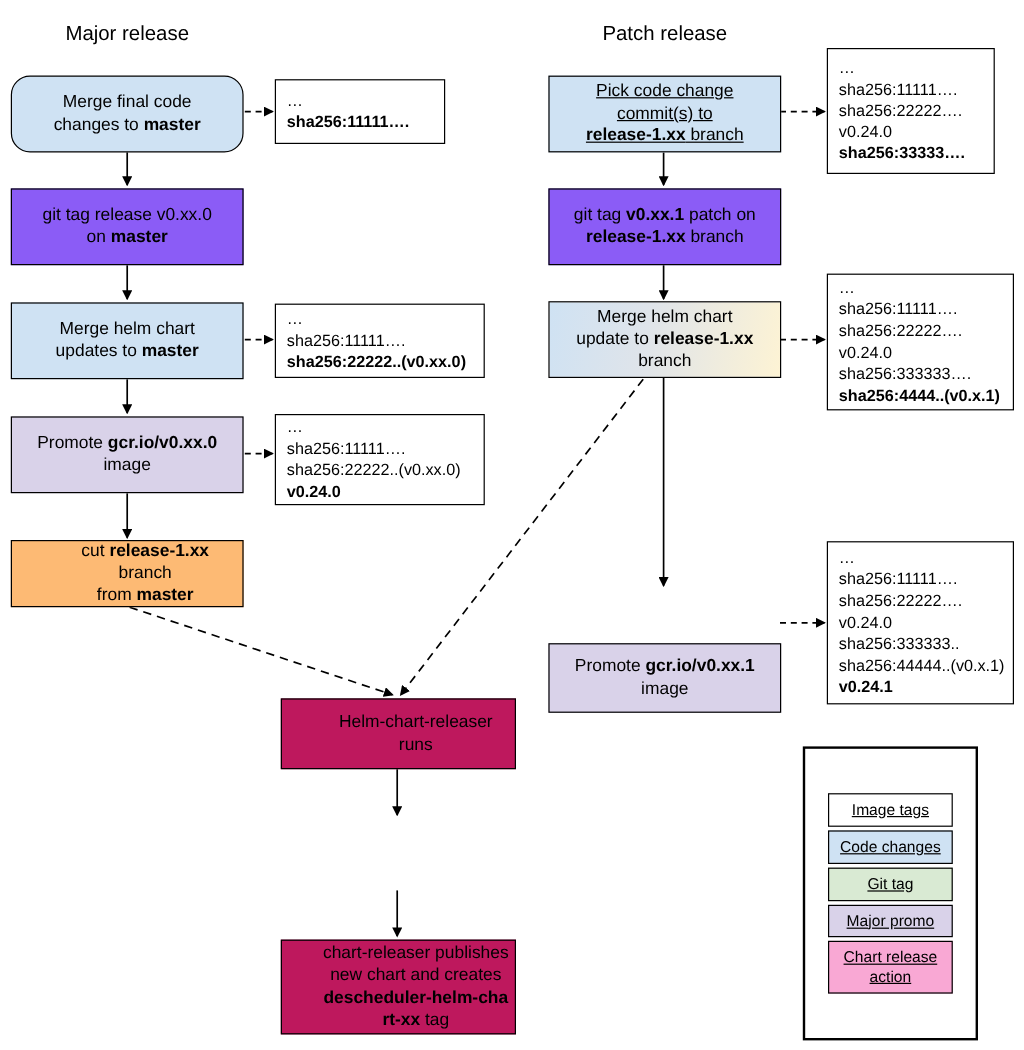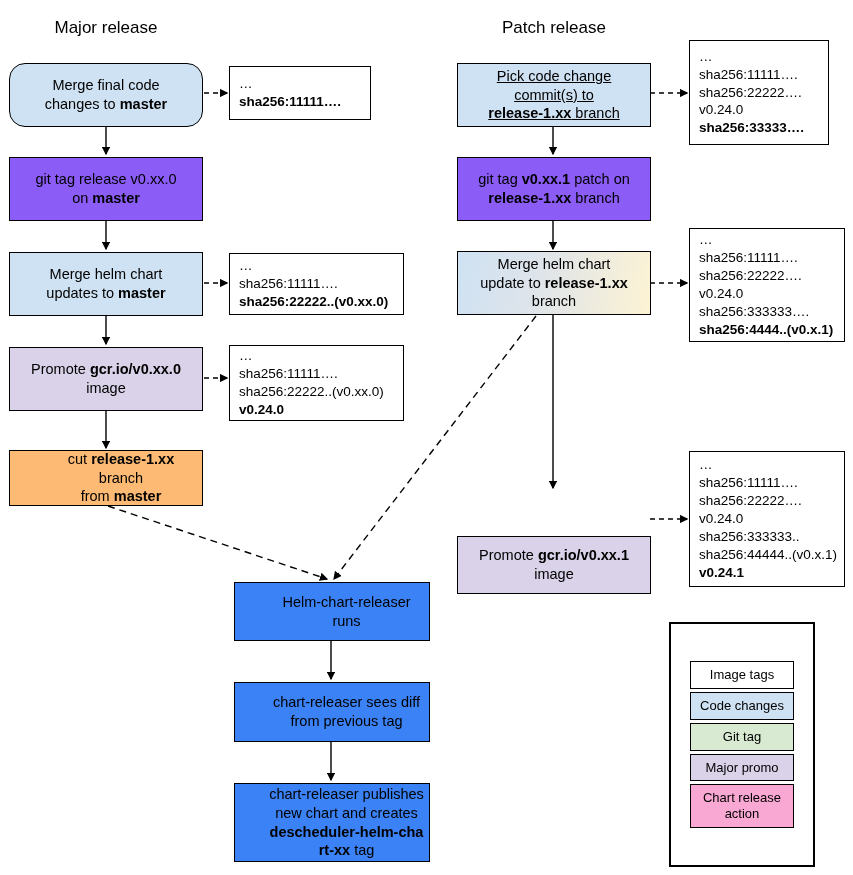--- a/index.html
+++ b/index.html
@@ -46,21 +46,21 @@
     line-height: 1.30;
     padding: 2px 5px;
     color: #000000;
   }
   .node .txt { display: block; width: 100%; }
   .node b { font-weight: bold; }
   .c-code   { background: #cfe2f3; }
   .c-git    { background: #8b5cf6; }
   .c-promo  { background: #d9d2e9; }
   .c-trig   { background: #fdba74; padding-left: 35px; }
-  .c-action { background: #3b82f6; padding-left: 34px; }
+  .c-action { background: #be185d; padding-left: 34px; }
   .c-mixed  { background: linear-gradient(100deg, #cfe2f3 0%, #dfe4ea 42%, #fdf3d4 100%); }
 
   .tagbox {
     position: absolute;
     box-sizing: border-box;
     border: 1.6px solid #000000;
     background: #ffffff;
     font-size: 13.5px;
     line-height: 1.33;
     color: #000000;
@@ -79,20 +79,21 @@
     position: absolute;
     box-sizing: border-box;
     border: 2.6px solid #000000;
     background: #ffffff;
     display: flex;
     flex-direction: column;
     align-items: center;
     justify-content: center;
     gap: 3px;
     padding: 9px 12px;
+    text-decoration: underline;
   }
   .legend-item {
     box-sizing: border-box;
     width: 104px;
     border: 1.3px solid #000000;
     font-size: 13px;
     line-height: 1.22;
     text-align: center;
     padding: 5px 2px;
     color: #000000;
@@ -247,26 +248,20 @@
       <span class="line b">v0.24.1</span>
     </div>
 
   <div class="node c-action" style="left:234px; top:582px; width:196px; height:59px;">
     <span class="txt">
       <span>Helm-chart-releaser</span><br>
       <span>runs</span>
     </span>
   </div>
 
-  <div class="node c-action" style="left:234px; top:682px; width:196px; height:60px;">
-    <span class="txt">
-      <span>chart-releaser sees diff</span><br>
-      <span>from previous tag</span>
-    </span>
-  </div>
 
   <div class="node c-action" style="left:234px; top:783px; width:196px; height:79px;">
     <span class="txt">
       <span>chart-releaser publishes</span><br>
       <span>new chart and creates</span><br>
       <b>descheduler-helm-cha</b><br>
       <b>rt-xx</b><span> tag</span>
     </span>
   </div>
 

